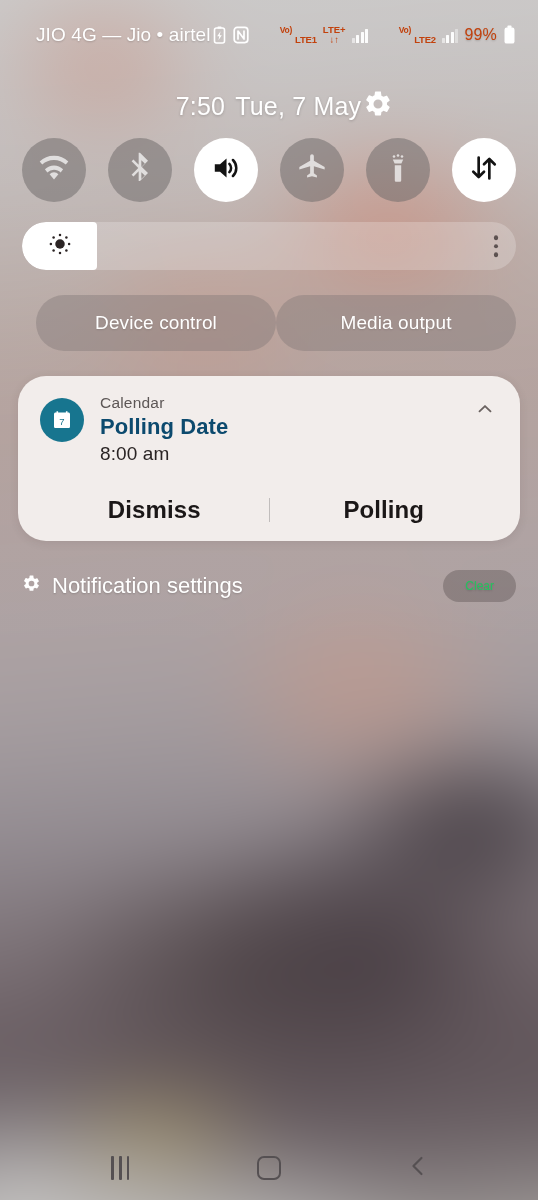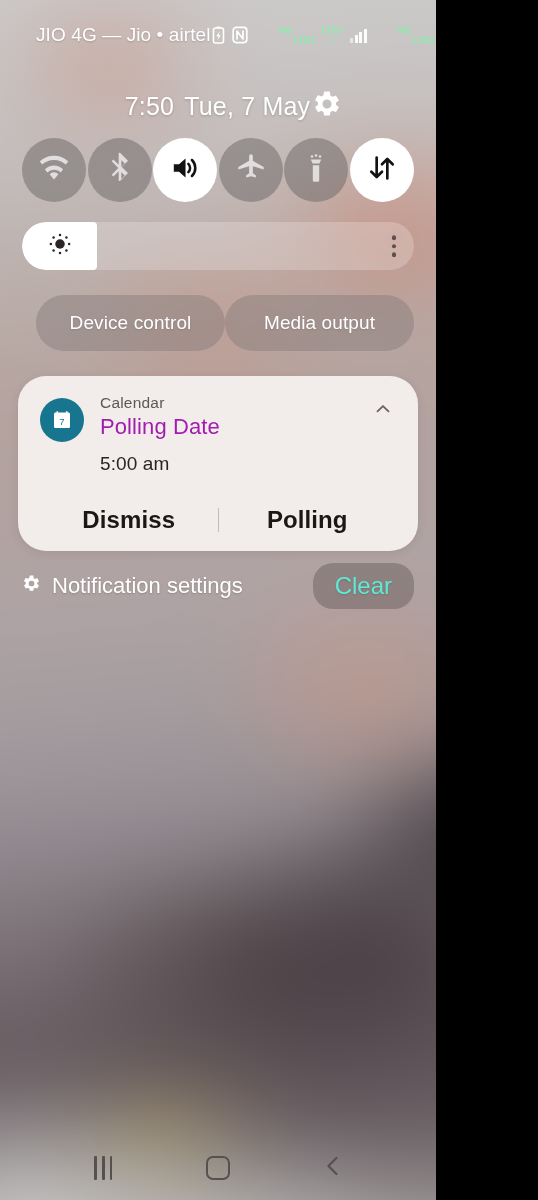--- a/index.html
+++ b/index.html
@@ -4,21 +4,21 @@
 <style>
   html, body {
     margin: 0;
     padding: 0;
     background: #000;
   }
   * { box-sizing: border-box; }
 
   #phone {
     position: relative;
-    width: 436px;
+    width: 538px;
     height: 1200px;
     overflow: hidden;
     font-family: "Liberation Sans", sans-serif;
     -webkit-font-smoothing: antialiased;
   }
 
   
   .wallpaper {
     position: absolute;
     inset: -80px;
@@ -75,21 +75,21 @@
   .carrier {
     font-size: 19px;
     letter-spacing: 0.1px;
     text-shadow: 0 1px 2px rgba(0,0,0,0.18);
     white-space: nowrap;
   }
   .status-icons {
     display: flex;
     align-items: center;
     gap: 6px;
-    color: #86efac;
+    color: #c2410c;
   }
   .si { display: flex; align-items: center; }
   .sim-stack {
     display: flex;
     flex-direction: column;
     align-items: center;
     line-height: 1;
     font-size: 9px;
     font-weight: bold;
     letter-spacing: -0.2px;
@@ -252,24 +252,24 @@
   }
   .notif-body { flex: 1 1 auto; min-width: 0; }
   .notif-app {
     font-size: 15.5px;
     color: #5d5756;
     letter-spacing: 0.2px;
     margin-bottom: 2px;
   }
   .notif-title {
     font-size: 22px;
-    font-weight: normal;
-    color: #a21caf;
+    font-weight: bold;
+    color: #0c4a6e;
     letter-spacing: 0.1px;
-    margin-bottom: 13px;
+    margin-bottom: 3px;
   }
   .notif-sub {
     font-size: 19px;
     color: #2a2424;
     letter-spacing: 0.1px;
   }
   .chevron {
     flex: 0 0 auto;
     width: 26px; height: 26px;
     display: flex; align-items: center; justify-content: center;
@@ -309,22 +309,22 @@
     align-items: center;
     gap: 11px;
     color: #fff;
     font-size: 22px;
     text-shadow: 0 1px 2px rgba(0,0,0,0.18);
   }
   .clear-btn {
     padding: 9px 22px;
     border-radius: 20px;
     background: rgba(90,80,80,0.40);
-    color: #5eead4;
-    font-size: 24px;
+    color: #22c55e;
+    font-size: 12px;
     text-shadow: 0 1px 2px rgba(0,0,0,0.15);
   }
 
   
   .navbar {
     position: absolute;
     left: 0; right: 0; bottom: 0;
     height: 64px;
     display: flex;
     align-items: center;
@@ -524,21 +524,21 @@
       <div class="app-icon" style="background: rgb(23, 117, 143);">
         <svg class="cal-glyph" width="25" height="25" viewBox="0 0 24 24">
           <path d="M4 6.2c0-.9.7-1.6 1.6-1.6h.9V3.2h1.6v1.4h7.8V3.2h1.6v1.4h.9c.9 0 1.6.7 1.6 1.6v12.2c0 .9-.7 1.6-1.6 1.6H5.6c-.9 0-1.6-.7-1.6-1.6V6.2z" fill="#ffffff"></path>
           <text x="12" y="16.6" font-family="Liberation Sans, sans-serif" font-size="9.5" fill="#17758f" text-anchor="middle">7</text>
         </svg>
       </div>
 
       <div class="notif-body">
         <div class="notif-app">Calendar</div>
         <div class="notif-title">Polling Date</div>
-        <div class="notif-sub">5:00 am</div>
+        <div class="notif-sub">8:00 am</div>
       </div>
 
       <div class="chevron">
         <span>
           <svg width="22" height="22" viewBox="0 0 24 24" fill="none" stroke="#6a6260" stroke-width="2" stroke-linecap="round" stroke-linejoin="round">
             <path d="M6 14.5 L12 8.8 L18 14.5"></path>
           </svg>
         </span>
       </div>
     </div>

